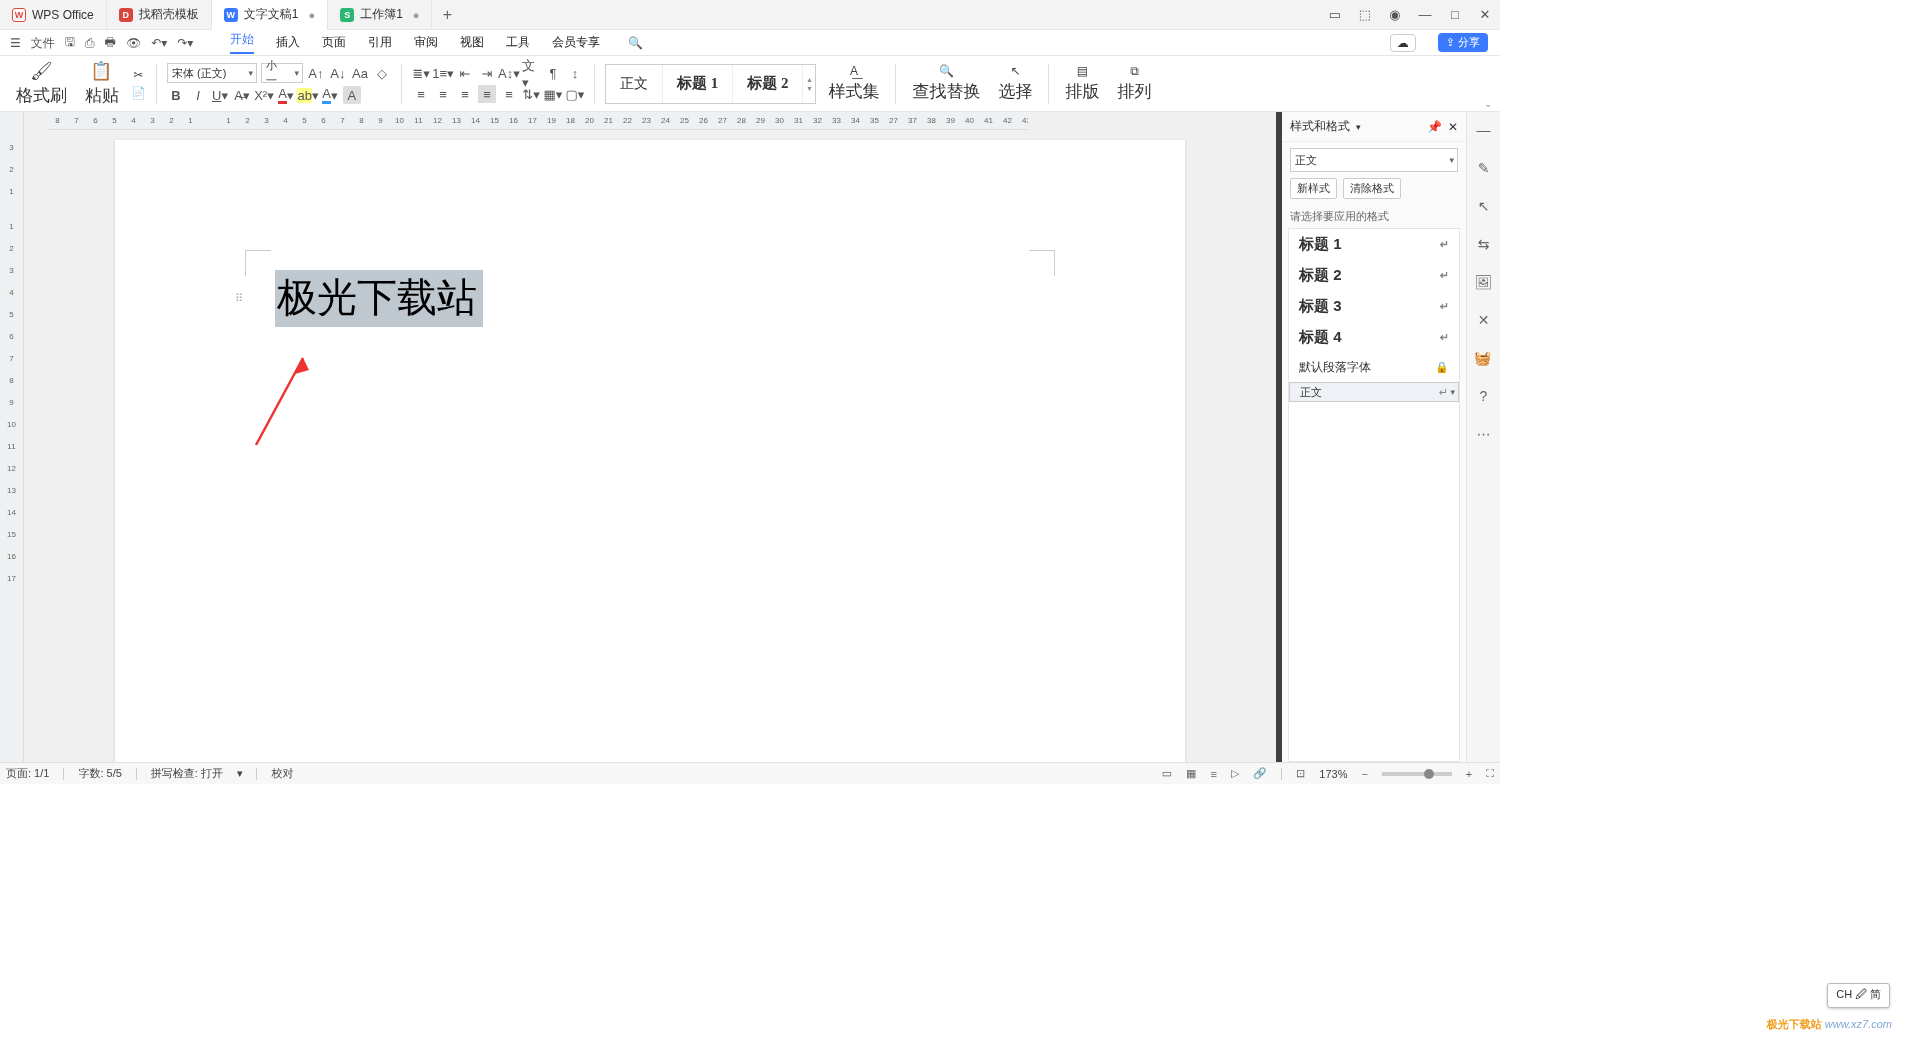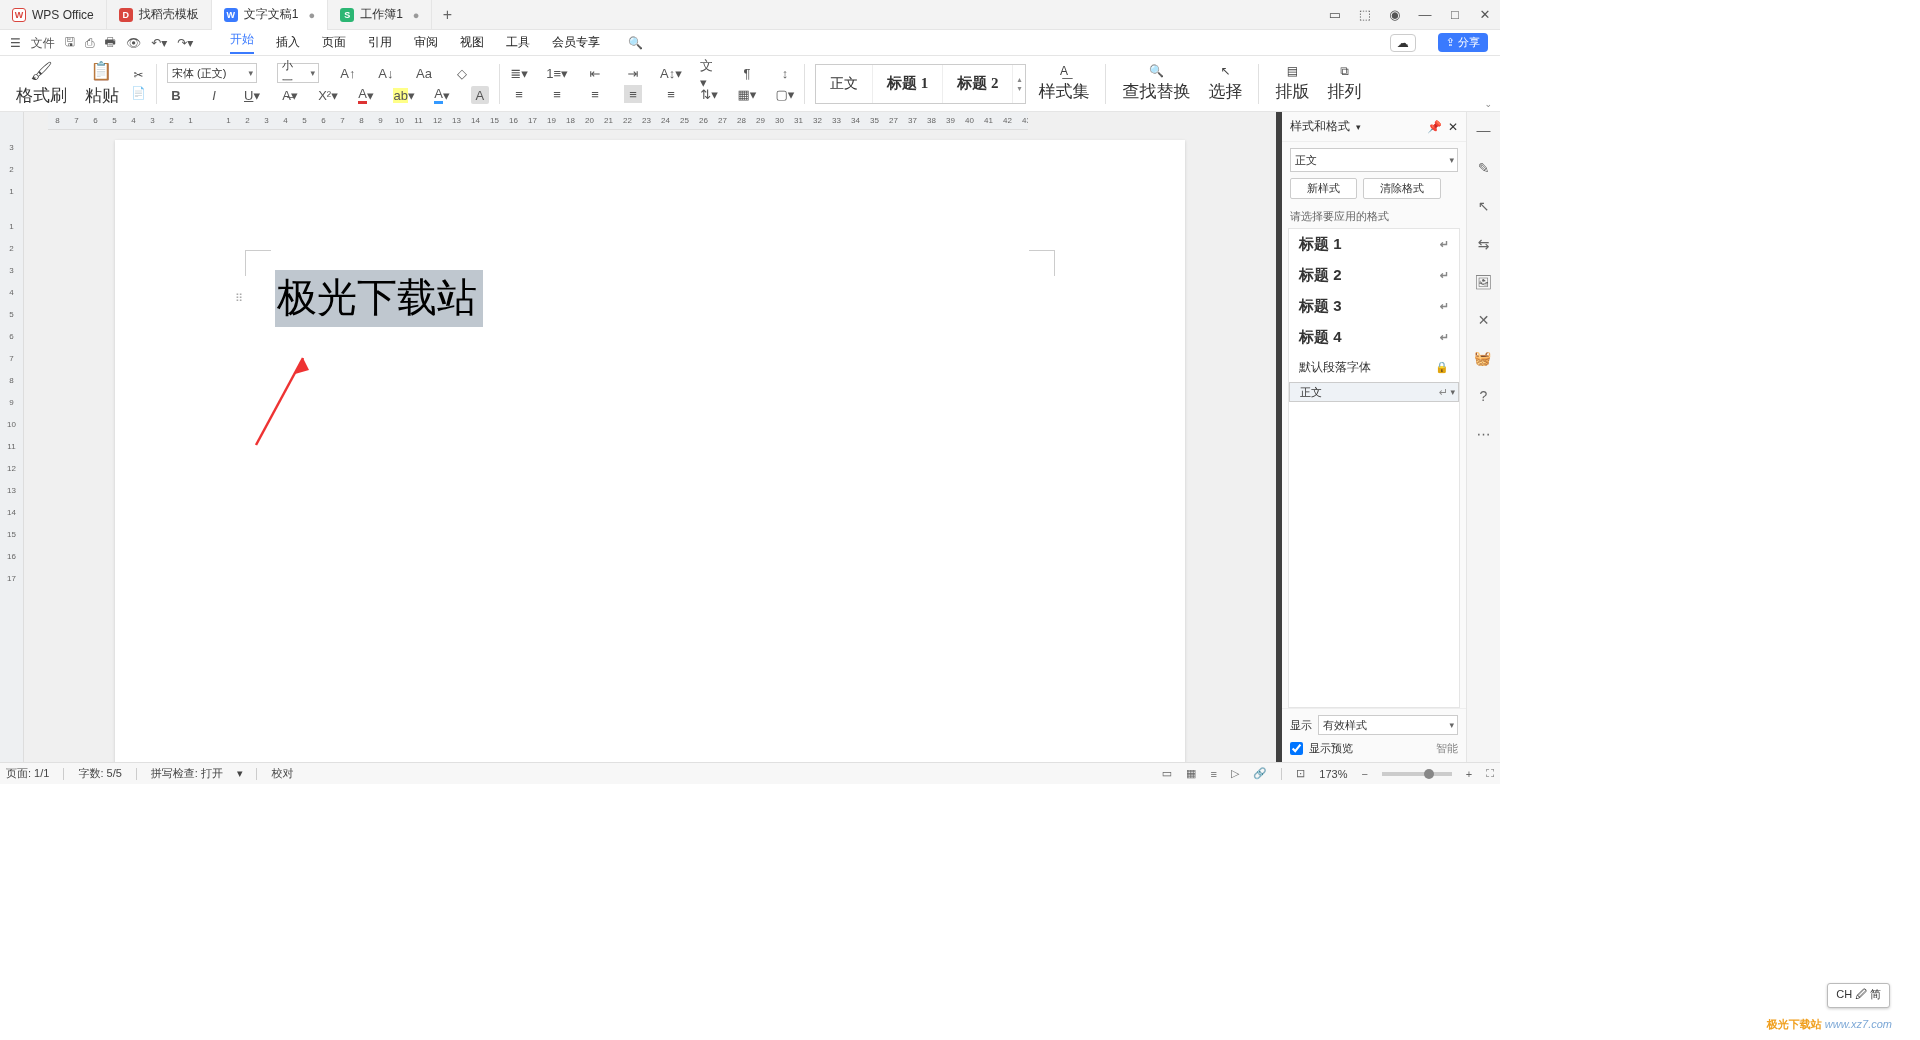--- a/index.html
+++ b/index.html
@@ -27,21 +27,21 @@
 
 
 .ribbon { height:56px; background:#fff; border-bottom:1px solid #e5e5e5; display:flex; align-items:center; padding:0 10px; gap:6px; position:relative; }
 .rgroup { display:flex; flex-direction:column; align-items:center; gap:2px; padding:0 6px; }
 .rgroup .lbl { font-size:17px; color:#333; }
 .rbtn { display:flex; align-items:center; justify-content:center; cursor:pointer; color:#444; }
 .vsep { width:1px; height:40px; background:#e0e0e0; margin:0 4px; }
 .fontbox { display:flex; flex-direction:column; gap:3px; }
 .sel { border:1px solid #ccc; height:20px; padding:0 16px 0 4px; background:#fff; font-size:11px; position:relative; display:inline-flex; align-items:center; }
 .sel::after { content:"▾"; position:absolute; right:3px; font-size:9px; color:#666; }
-.iconrow { display:flex; gap:20px; align-items:center; }
+.iconrow { display:flex; gap:4px; align-items:center; }
 .iconrow .ic { width:18px; height:18px; display:inline-flex; align-items:center; justify-content:center; font-size:13px; cursor:pointer; color:#555; }
 .stylegal { display:flex; align-items:center; border:1px solid #ccc; height:40px; }
 .stylegal .sg { padding:0 14px; height:100%; display:flex; align-items:center; border-right:1px solid #eee; font-size:14px; }
 .stylegal .sgbold { font-weight:bold; font-family:SimSun,serif; font-size:15px; }
 
 
 .workarea { display:flex; height:calc(812px - 30px - 28px - 26px - 56px - 22px); position:relative; }
 .hruler { position:absolute; top:0; left:24px; right:248px; height:18px; background:#eef0f2; border-bottom:1px solid #ddd; display:flex; align-items:center; font-size:8px; color:#666; overflow:hidden; }
 .hruler .rn { width:19px; text-align:center; flex:0 0 19px; }
 .vruler { width:24px; background:#eef0f2; border-right:1px solid #ddd; padding-top:18px; display:flex; flex-direction:column; align-items:center; font-size:8px; color:#666; gap:13px; }
@@ -55,21 +55,21 @@
 .corner { position:absolute; width:26px; height:26px; border:1px solid #ccc; }
 .corner.tl { top:110px; left:130px; border-right:none; border-bottom:none; }
 .corner.tr { top:110px; right:130px; border-left:none; border-bottom:none; }
 
 
 .rightpanel { width:190px; border-left:6px solid #404040; background:#fafafa; display:flex; flex-direction:column; }
 .rp-head { display:flex; align-items:center; padding:6px 8px; gap:6px; border-bottom:1px solid #eee; font-size:12px; }
 .rp-head .sp { flex:1; }
 .rp-sel { margin:6px 8px; }
 .rp-btns { display:flex; gap:6px; padding:0 8px 6px; }
-.rp-btns span { border:1px solid #ccc; background:#fff; padding:2px 16px; font-size:11px; border-radius:2px; cursor:pointer; }
+.rp-btns span { border:1px solid #ccc; background:#fff; padding:2px 6px; font-size:11px; border-radius:2px; cursor:pointer; }
 .rp-lbl { padding:4px 8px; font-size:11px; color:#666; }
 .rp-list { flex:1; margin:0 6px; background:#fff; border:1px solid #e5e5e5; overflow:auto; }
 .rp-item { padding:6px 10px; display:flex; align-items:center; justify-content:space-between; cursor:pointer; font-family:SimSun,serif; }
 .rp-item.h { font-weight:bold; font-size:15px; }
 .rp-item.sel { background:#eef2f6; }
 .rp-item .ret { color:#888; font-size:11px; }
 .rp-foot { padding:6px 8px; display:flex; flex-direction:column; gap:6px; font-size:11px; border-top:1px solid #eee; }
 .rp-foot .row { display:flex; align-items:center; gap:6px; }
 
 
@@ -368,32 +368,20 @@
         </div>
         <div class="rp-item">
           <span>默认段落字体</span>
           <span class="ret">🔒</span>
         </div>
         <div class="rp-item sel">
           <span>正文</span>
           <span class="ret">↵</span>
         </div>
       </div>
-    <div class="rp-foot">
-      <div class="row">
-        <span>显示</span>
-        <span class="sel" style="flex:1">有效样式</span>
-      </div>
-      <div class="row">
-        <input type="checkbox" checked="" style="">
-        <span>显示预览</span>
-        <span class="sp" style="flex:1"></span>
-        <span style="color:#888">智能</span>
-      </div>
-    </div>
   </div>
 
   <div class="sidetoolbar">
     <span class="sic">—</span>
     <span class="sic">✎</span>
     <span class="sic">↖</span>
     <span class="sic">⇆</span>
     <span class="sic">🖼</span>
     <span class="sic">✕</span>
     <span class="sic">🧺</span>

